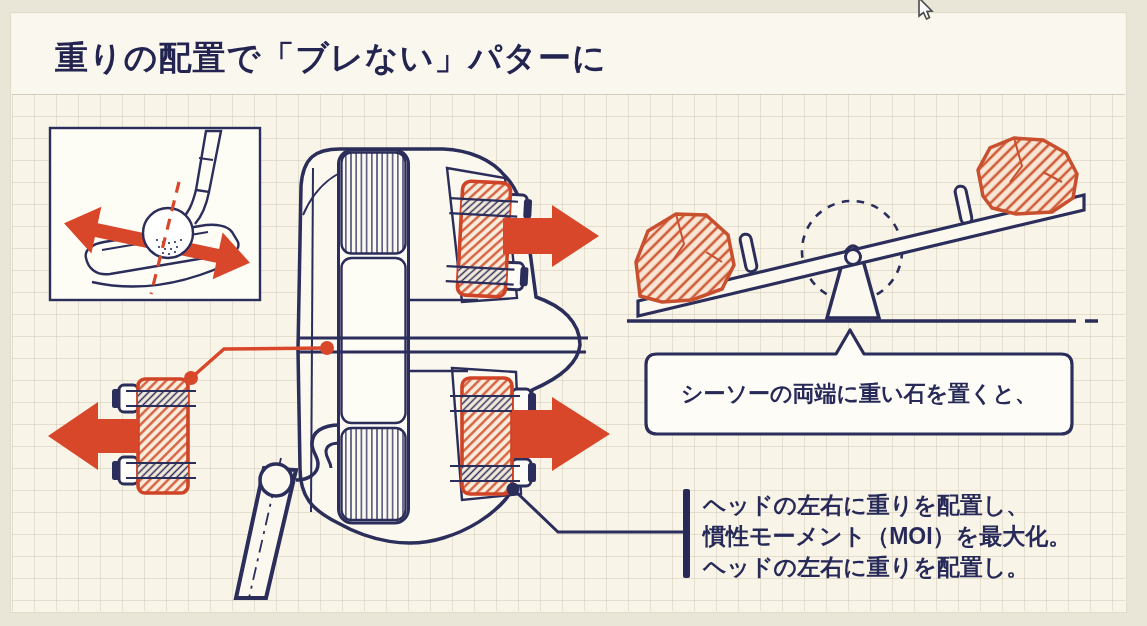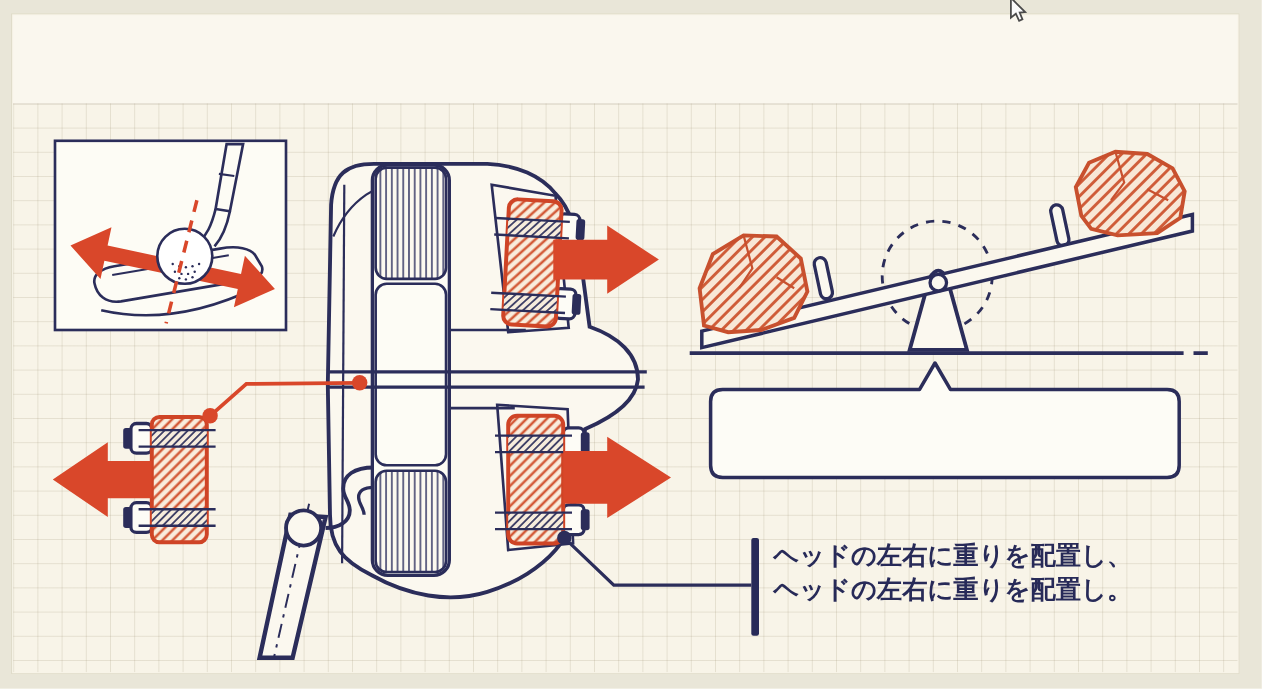--- a/index.html
+++ b/index.html
@@ -205,22 +205,25 @@
 
       <line x1="627" y1="321" x2="1076" y2="321" stroke="#2b2d5a" stroke-width="3.5"></line>
       <line x1="1085" y1="321" x2="1098" y2="321" stroke="#2b2d5a" stroke-width="3.5"></line>
     </g>
 
     <path d="M836,354 L850,330 L864,354 L1061,354 Q1072,354 1072,365 L1072,423 Q1072,434 1061,434 L657,434 Q646,434 646,423 L646,365 Q646,354 657,354 Z" fill="#fdfcf6" stroke="#2b2d5a" stroke-width="3.2" stroke-linejoin="round"></path>
 
     <path d="M919,-2 L919,16 L923.5,12.5 L926.5,19 L929.5,17.6 L927,11.4 L932,11 Z" fill="#fbfbfb" stroke="#4a4a4a" stroke-width="1.6"></path>
   </svg>
 
+  <div class="page-title">重りの配置で「ブレない」パターに</div>
 
   <div class="bubble-text">
+    <span>シーソーの両端に重い石を置くと、</span>
   </div>
 
   <div class="moi-bar"></div>
   <div class="moi-text">
     <div>ヘッドの左右に重りを配置し、</div>
+    <div>慣性モーメント（MOI）を最大化。</div>
     <div>ヘッドの左右に重りを配置し。</div>
   </div>
 </div>
 
 </body></html>

